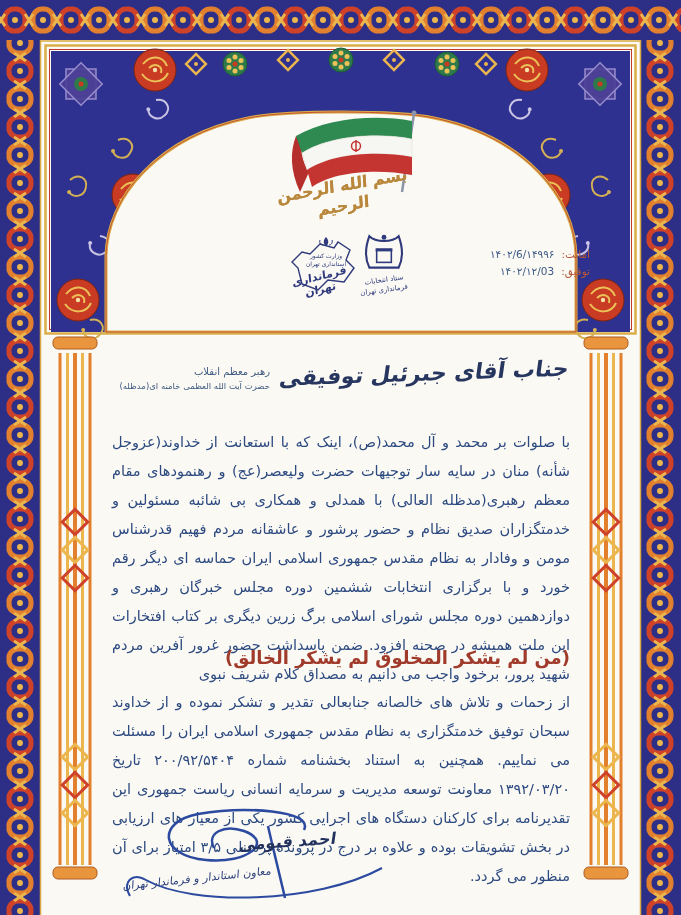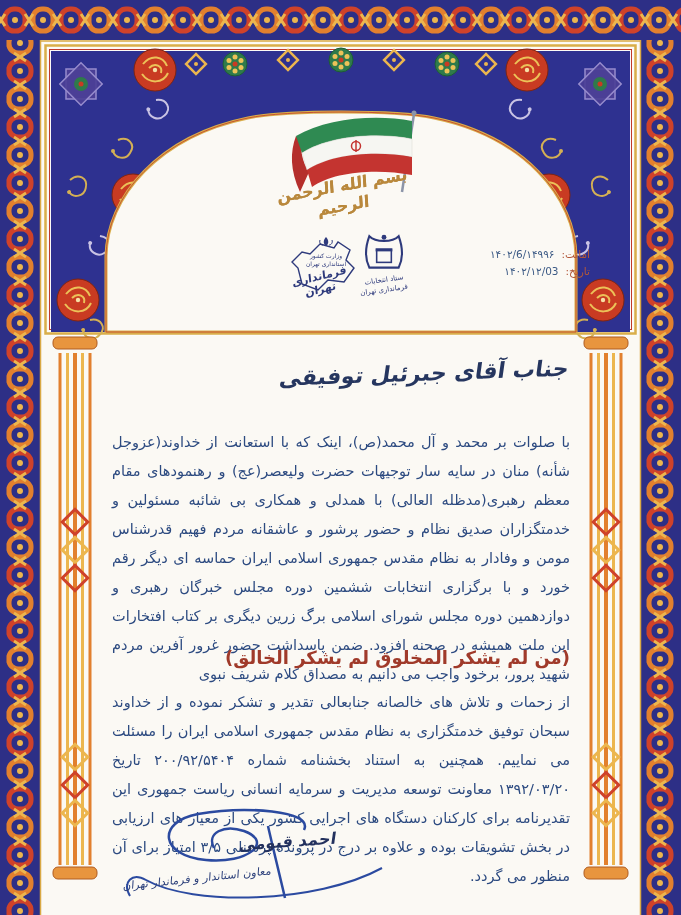--- a/index.html
+++ b/index.html
@@ -218,26 +218,30 @@
     <span class="logo-tiny" style="position:absolute;left:0;top:44px;width:60px;font-size:7px;transform:rotate(-8deg);">ستاد انتخابات</span>
     <span class="logo-tiny" style="position:absolute;left:0;top:54px;width:60px;font-size:7px;transform:rotate(-8deg);">فرمانداری تهران</span>
   </div>
 
   <div class="layer ref" style="left:436px;top:246px;width:154px;">
     <div class="row">
       <span class="lab">امانت:</span>
       <span class="val">۱۴۰۲/6/۱۴۹۹۶</span>
     </div>
     <div class="row">
-      <span class="lab">تاریخ:</span>
+      <span class="lab">توفیق:</span>
       <span class="val">۱۴۰۲/۱۲/03</span>
     </div>
   </div>
 
 
+  <div class="layer attr" style="left:134px;top:364px;width:136px;">
+    <span class="role">رهبر معظم انقلاب</span>
+    <span class="aname">حضرت آیت الله العظمی خامنه ای(مدظله)</span>
+  </div>
 
   <div class="layer recipient" style="left:318px;top:360px;width:250px;text-align:left;">جناب آقای  جبرئیل توفیقی</div>
 
   <div class="layer body-text" style="left:112px;top:428px;width:458px;">با صلوات بر محمد و آل محمد(ص)، اینک که با استعانت از خداوند(عزوجل شأنه) منان در سایه سار توجیهات حضرت ولیعصر(عج) و رهنمودهای مقام معظم رهبری(مدظله العالی) با همدلی و همکاری بی شائبه مسئولین و خدمتگزاران صدیق نظام و حضور پرشور و عاشقانه مردم فهیم قدرشناس مومن و وفادار به نظام مقدس جمهوری اسلامی ایران حماسه ای دیگر رقم خورد و با برگزاری انتخابات ششمین دوره مجلس خبرگان رهبری و دوازدهمین دوره مجلس شورای اسلامی برگ زرین دیگری بر کتاب افتخارات این ملت همیشه در صحنه افزود. ضمن پاسداشت حضور غرور آفرین مردم شهید پرور، برخود واجب می دانیم به مصداق کلام شریف نبوی</div>
 
   <div class="layer hadith" style="left:112px;top:647px;width:458px;">(من لم یشکر المخلوق لم یشکر الخالق)</div>
 
   <div class="layer body-text" style="left:112px;top:688px;width:458px;">از زحمات و تلاش های خالصانه جنابعالی تقدیر و تشکر نموده و از خداوند سبحان توفیق خدمتگزاری به نظام مقدس جمهوری اسلامی ایران را مسئلت می نماییم. همچنین به استناد بخشنامه شماره ۲۰۰/۹۲/۵۴۰۴ تاریخ ۱۳۹۲/۰۳/۲۰ معاونت توسعه مدیریت و سرمایه انسانی ریاست جمهوری این تقدیرنامه برای کارکنان دستگاه های اجرایی کشور یکی از معیار های ارزیابی در بخش تشویقات بوده و علاوه بر درج در پرونده پرسنلی ۳/۵ امتیاز برای آن منظور می گردد.</div>
 
   <div class="layer" style="left:72px;top:802px;width:344px;height:112px;">

